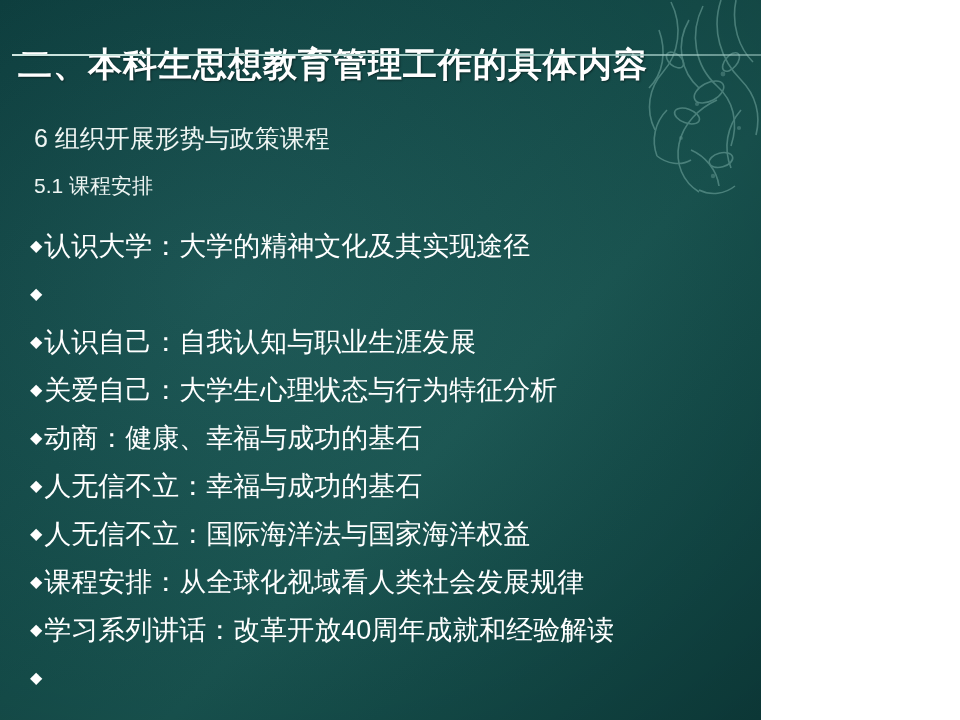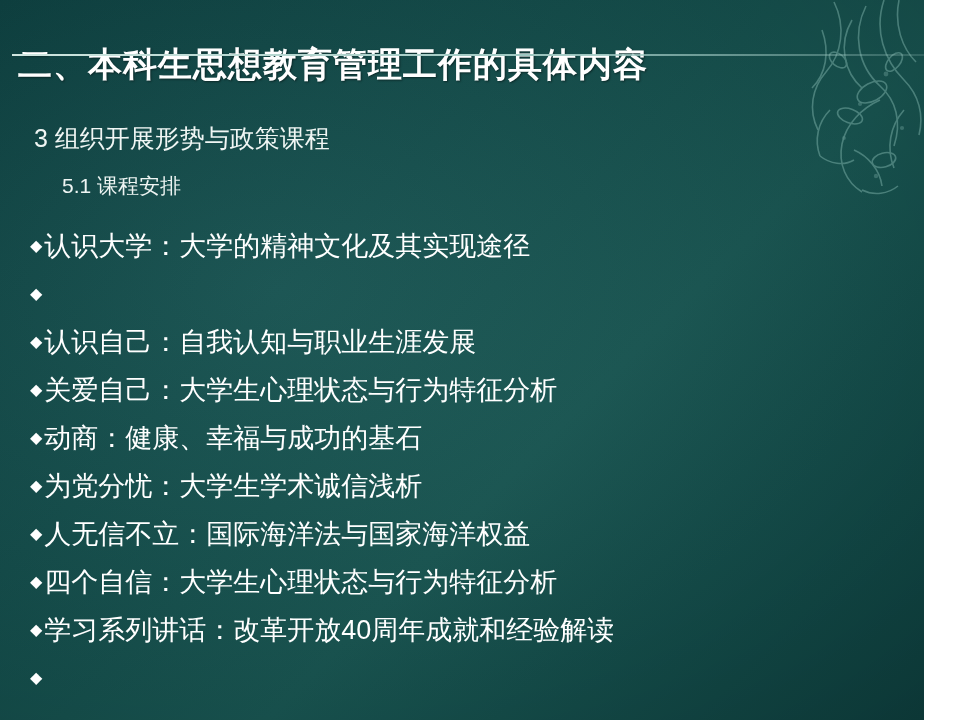--- a/index.html
+++ b/index.html
@@ -7,21 +7,21 @@
     padding: 0;
   }
   body {
     width: 960px;
     height: 720px;
     overflow: hidden;
     font-family: "Liberation Sans", sans-serif;
   }
   .slide {
     position: relative;
-    width: 924px;
+    width: 761px;
     height: 720px;
     background: #134a4a;
     background: linear-gradient(135deg, #0d4343 0%, #14504e 35%, #1a5a56 60%, #0f4645 100%);
     overflow: hidden;
     box-sizing: border-box;
   }
   
   .vignette {
     position: absolute;
     left: 0; top: 0;
@@ -73,21 +73,20 @@
     color: #f0f6f4;
     white-space: nowrap;
   }
   .subtitle-2 {
     position: absolute;
     left: 34px;
     top: 172px;
     font-size: 21px;
     color: #eef5f3;
     white-space: nowrap;
-    margin-left: 28px;
   }
   .bullets {
     position: absolute;
     left: 30px;
     top: 222px;
     width: 900px;
   }
   .bullet-item {
     display: flex;
     align-items: flex-start;
@@ -143,21 +142,21 @@
       <circle cx="110" cy="138" r="1.9"></circle>
       <circle cx="142" cy="176" r="2.2"></circle>
     </g>
   </svg>
 
   <div class="title-row">
     <div class="title-text">二、本科生思想教育管理工作的具体内容</div>
   </div>
   <div class="title-underline"></div>
 
-  <div class="subtitle-1">3 组织开展形势与政策课程</div>
+  <div class="subtitle-1">6 组织开展形势与政策课程</div>
   <div class="subtitle-2">5.1 课程安排</div>
 
   <div class="bullets">
 
     <div class="bullet-item">
       <span class="bullet-marker">◆</span>
       <span class="bullet-text">认识大学：大学的精神文化及其实现途径</span>
     </div>
 
     <div class="bullet-item">
@@ -174,31 +173,31 @@
       <span class="bullet-text">关爱自己：大学生心理状态与行为特征分析</span>
     </div>
 
     <div class="bullet-item">
       <span class="bullet-marker">◆</span>
       <span class="bullet-text">动商：健康、幸福与成功的基石</span>
     </div>
 
     <div class="bullet-item">
       <span class="bullet-marker">◆</span>
-      <span class="bullet-text">为党分忧：大学生学术诚信浅析</span>
+      <span class="bullet-text">人无信不立：幸福与成功的基石</span>
     </div>
 
     <div class="bullet-item">
       <span class="bullet-marker">◆</span>
       <span class="bullet-text">人无信不立：国际海洋法与国家海洋权益</span>
     </div>
 
     <div class="bullet-item">
       <span class="bullet-marker">◆</span>
-      <span class="bullet-text">四个自信：大学生心理状态与行为特征分析</span>
+      <span class="bullet-text">课程安排：从全球化视域看人类社会发展规律</span>
     </div>
 
     <div class="bullet-item">
       <span class="bullet-marker">◆</span>
       <span class="bullet-text">学习系列讲话：改革开放40周年成就和经验解读</span>
     </div>
 
     <div class="bullet-item">
       <span class="bullet-marker">◆</span>
     </div>

